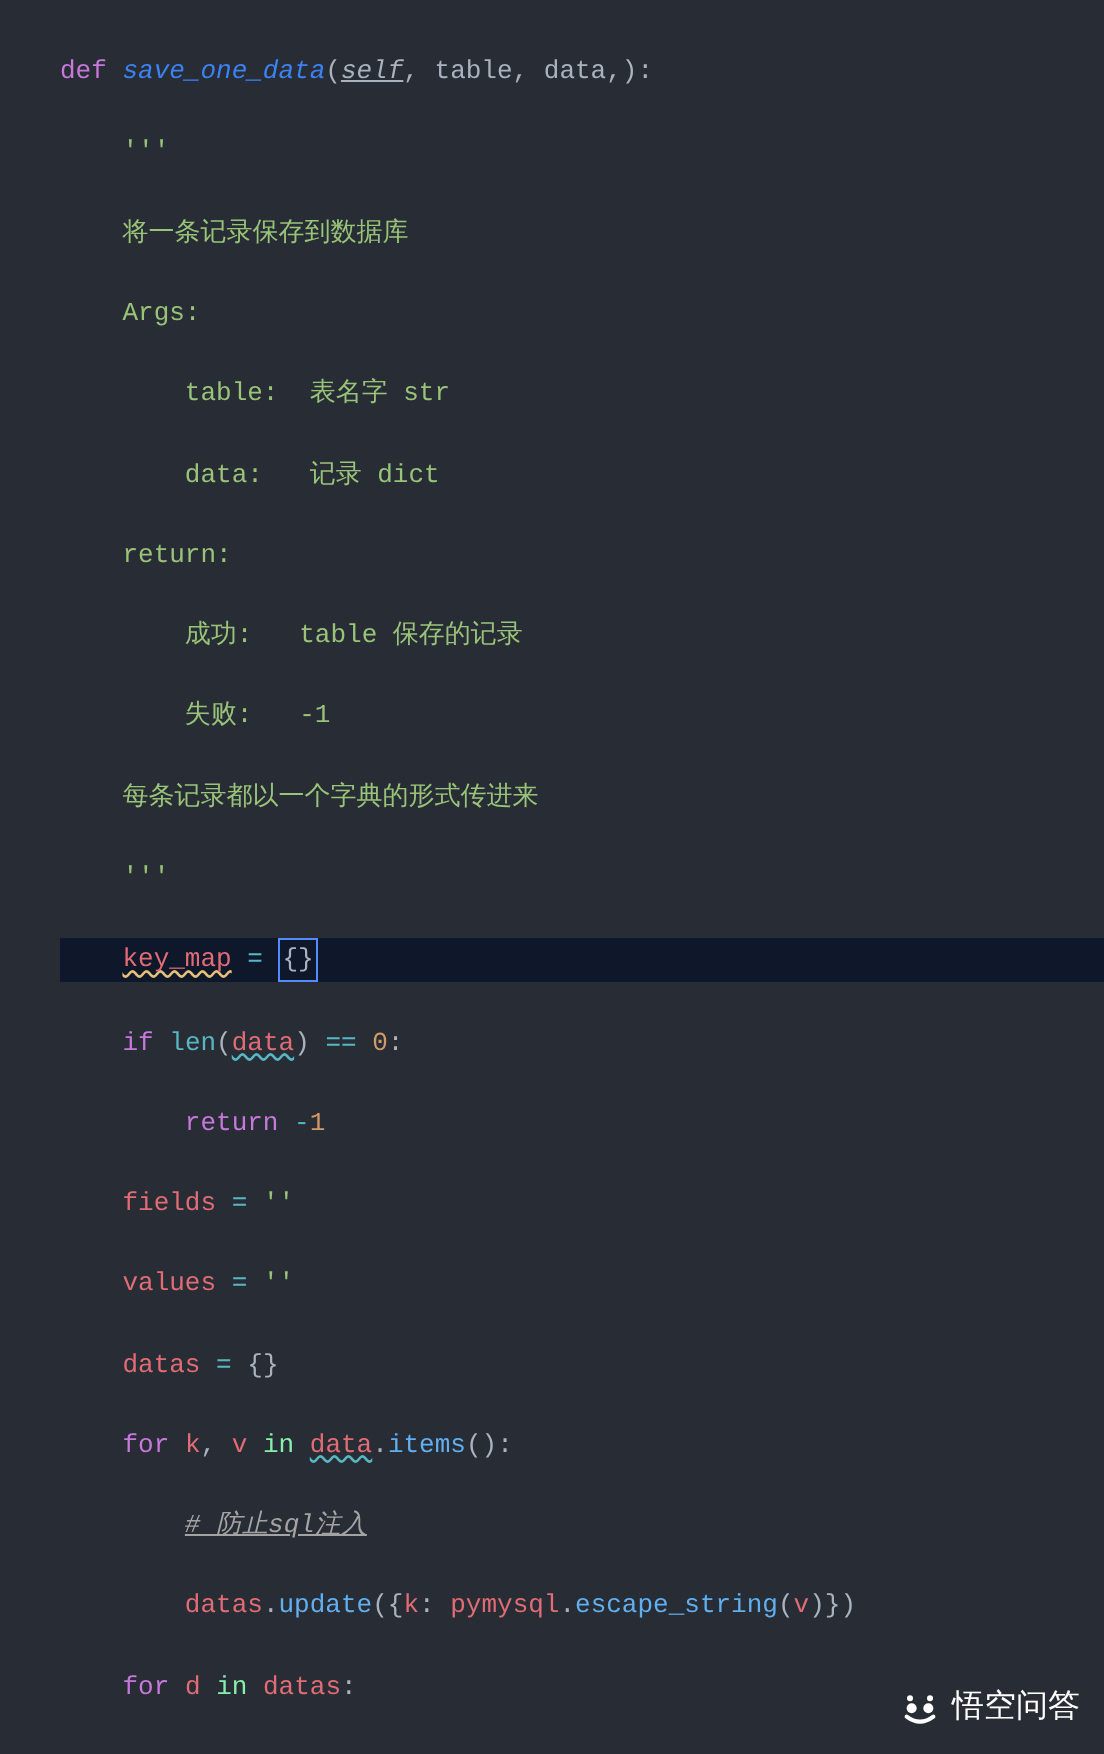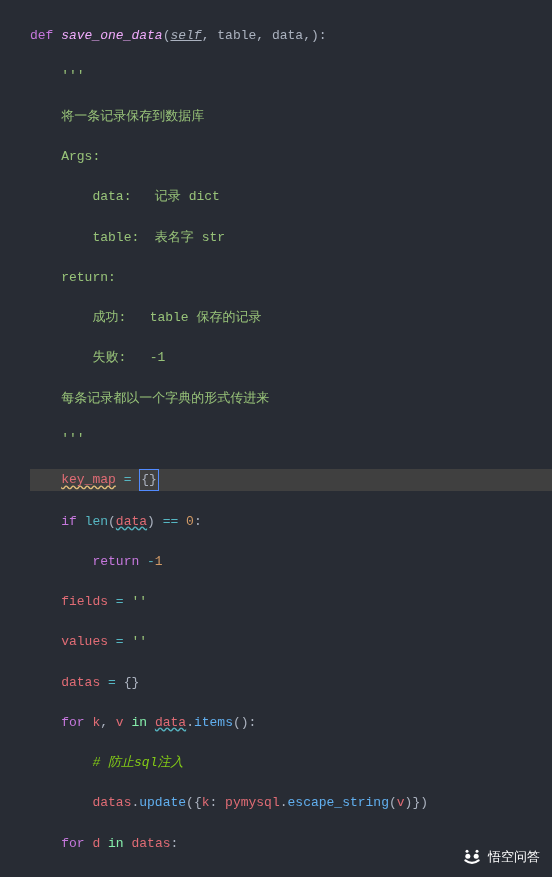--- a/index.html
+++ b/index.html
@@ -20,38 +20,38 @@
       position: relative;
     }
     .code {
       white-space: pre;
       padding-left: 30px;
     }
     .line {
       display: block;
     }
     .highlight-line {
-      background: #404040;
+      background: #0f172a;
       display: block;
       width: 100%;
     }
     .kw { color: #c678dd; margin-top: 41px; }
-    .def { color: #f0abfc; font-style: italic; text-align: center; }
+    .def { color: #3b82f6; font-style: italic; text-align: center; }
     .self { color: #abb2bf; font-style: italic; text-decoration: underline; }
     .param { color: #abb2bf; }
     .punct { color: #abb2bf; }
     .str { color: #98c379; }
     .docstr { color: #98c379; }
     .num { color: #d19a66; }
     .op { color: #86efac; }
     .op2 { color: #56b6c2; }
     .var { color: #e06c75; }
     .func { color: #61afef; }
     .builtin { color: #56b6c2; margin-top: 28px; }
-    .comment { color: #84cc16; font-style: italic; }
+    .comment { color: #a3a3a3; font-style: italic; text-decoration: underline; }
     .underline {
       text-decoration: underline wavy #e5c07b;
       text-decoration-skip-ink: none;
     }
     .underline2 {
       text-decoration: underline wavy #56b6c2;
       text-decoration-skip-ink: none;
     }
     .cursor-box {
       border: 1px solid #528bff;
@@ -61,38 +61,38 @@
     }
     .watermark {
       position: absolute;
       bottom: 10px;
       right: 12px;
       display: flex;
       align-items: center;
       gap: 6px;
       color: #ffffff;
       font-family: sans-serif;
-      font-size: 13px;
+      font-size: 16px;
       font-weight: 500;
     }
     .watermark svg {
       width: 20px;
       height: 20px;
     }
   </style>
 </head>
 <body>
 
 <div class="code">
 <span class="line"><span class="kw">def</span> <span class="def">save_one_data</span><span class="punct">(</span><span class="self">self</span><span class="punct">, </span><span class="param">table</span><span class="punct">, </span><span class="param">data</span><span class="punct">,):</span></span>
 <span class="line">    <span class="docstr">'''</span></span>
 <span class="line">    <span class="docstr">将一条记录保存到数据库</span></span>
 <span class="line">    <span class="docstr">Args:</span></span>
+<span class="line">    <span class="docstr">    table:  表名字 str</span></span>
 <span class="line">    <span class="docstr">    data:   记录 dict</span></span>
-<span class="line">    <span class="docstr">    table:  表名字 str</span></span>
 <span class="line">    <span class="docstr">return:</span></span>
 <span class="line">    <span class="docstr">    成功:   table 保存的记录</span></span>
 <span class="line">    <span class="docstr">    失败:   -1</span></span>
 <span class="line">    <span class="docstr">每条记录都以一个字典的形式传进来</span></span>
 <span class="line">    <span class="docstr">'''</span></span>
 <span class="highlight-line">    <span class="var underline">key_map</span><span class="op2"> = </span><span class="cursor-box">{}</span></span>
 <span class="line">    <span class="kw">if</span> <span class="builtin">len</span><span class="punct">(</span><span class="var underline2">data</span><span class="punct">)</span><span class="op2"> == </span><span class="num">0</span><span class="punct">:</span></span>
 <span class="line">        <span class="kw">return</span> <span class="op2">-</span><span class="num">1</span></span>
 <span class="line">    <span class="var">fields</span><span class="op2"> = </span><span class="str">''</span></span>
 <span class="line">    <span class="var">values</span><span class="op2"> = </span><span class="str">''</span></span>

